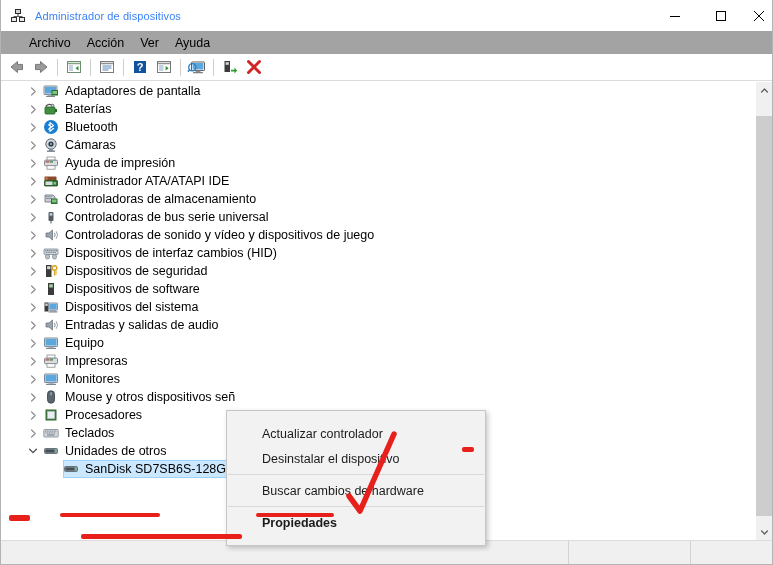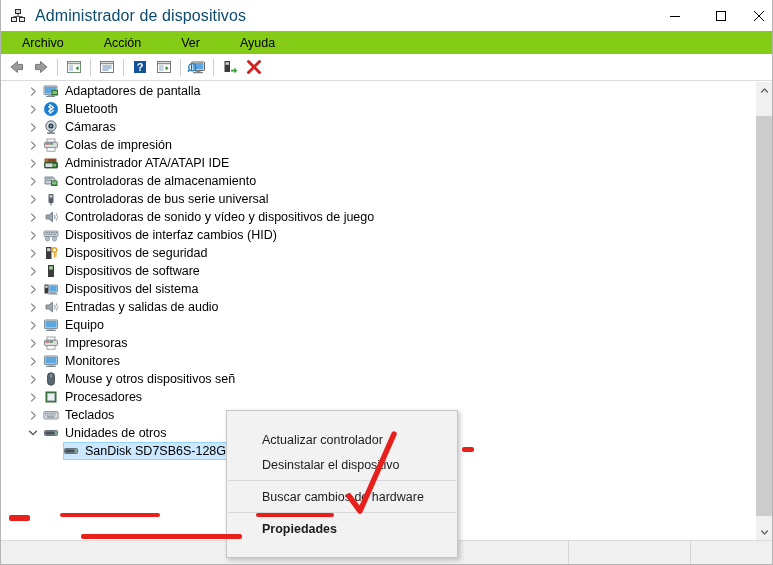--- a/index.html
+++ b/index.html
@@ -26,42 +26,41 @@
     width: 773px; height: 31px;
     background: #ffffff;
     display: flex; align-items: center;
   }
   #titlebar-icon {
     width: 16px; height: 16px;
     margin-left: 9px; margin-right: 9px;
     position: relative; flex: 0 0 auto;
   }
   #title-text {
-    font-size: 16px; color: #0c4a6e;
+    font-size: 11px; color: #3b82f6;
     letter-spacing: 0.1px;
     white-space: nowrap;
   }
   .winbtn {
     position: absolute; top: 0;
     width: 46px; height: 31px;
     display: flex; align-items: center; justify-content: center;
     color: #000;
   }
   #btn-min  { left: 651px; }
   #btn-max  { left: 697px; }
   #btn-close{ left: 743px; width: 30px; }
 
   
   #menubar {
     position: absolute; left: 0; top: 31px;
     width: 773px; height: 23px;
-    background: #84cc16;
+    background: #a3a3a3;
     display: flex; align-items: center;
-    padding-left: 13px;
-    gap: 24px;
+    padding-left: 20px;
   }
   .menuitem {
     font-size: 12.5px; color: #000;
     padding: 2px 8px;
     white-space: nowrap;
   }
 
   
   #toolbar {
     position: absolute; left: 0; top: 54px;
@@ -154,26 +153,26 @@
   }
   #statusbar .seg { height: 100%; }
   #sb1 { width: 568px; border-right: 1px solid #d4d4d4; }
   #sb2 { width: 122px; border-right: 1px solid #d4d4d4; }
   #sb3 { flex: 1; }
 
   
   #ctxmenu {
     position: absolute;
     left: 225px; top: 410px;
-    width: 232px;
+    width: 260px;
     background: #f2f2f2;
     border: 1px solid #c6c6c6;
     box-shadow: 2px 2px 5px rgba(0,0,0,0.22);
     z-index: 40;
-    padding: 16px 0;
+    padding: 10px 0;
   }
   .ctxitem {
     height: 25px;
     display: flex; align-items: center;
     padding-left: 35px;
     font-size: 12.5px;
     color: #1b1b1b;
     white-space: nowrap;
   }
   .ctxitem.bold { font-weight: bold; }
@@ -342,20 +341,36 @@
             <rect x="5" y="11.5" width="5" height="1.2" fill="#98a3ad"></rect>
             <rect x="3" y="12.7" width="9" height="1.2" rx="0.5" fill="#7b8892"></rect>
             <rect x="8.5" y="7" width="6.5" height="5.5" rx="0.6" fill="#2e6e2e"></rect>
             <rect x="9.5" y="8" width="4.5" height="3" fill="#7fc47f"></rect>
           </svg>
         </span>
         <span class="rowlabel">Adaptadores de pantalla</span>
       </div>
 
 
+      <div class="row">
+        <span class="chev">
+          <svg width="9" height="9" viewBox="0 0 9 9">
+              <path d="M2.6 1 L6.2 4.5 L2.6 8" fill="none" stroke="#8b8b8b" stroke-width="1.2" stroke-linecap="round" stroke-linejoin="round"></path>
+            </svg>
+        </span>
+        <span class="rowicon">
+          <svg width="16" height="16" viewBox="0 0 16 16">
+            <rect x="2" y="6" width="10" height="7" rx="1" fill="#3f8f3f" stroke="#2a6a2a" stroke-width="0.9"></rect>
+            <rect x="12" y="8" width="2" height="3" fill="#2a6a2a"></rect>
+            <path d="M3 6 C3 3.5, 7 2.5, 9 4.5" fill="none" stroke="#555" stroke-width="1.2"></path>
+            <circle cx="9.6" cy="4.6" r="1.4" fill="#c8ccd0" stroke="#555" stroke-width="0.8"></circle>
+          </svg>
+        </span>
+        <span class="rowlabel">Baterías</span>
+      </div>
 
       <div class="row">
         <span class="chev">
           <svg width="9" height="9" viewBox="0 0 9 9">
               <path d="M2.6 1 L6.2 4.5 L2.6 8" fill="none" stroke="#8b8b8b" stroke-width="1.2" stroke-linecap="round" stroke-linejoin="round"></path>
             </svg>
         </span>
         <span class="rowicon">
           <svg width="16" height="16" viewBox="0 0 16 16">
             <circle cx="8" cy="8" r="7" fill="#1a7fd4"></circle>
@@ -391,21 +406,21 @@
         </span>
         <span class="rowicon">
           <svg width="16" height="16" viewBox="0 0 16 16">
             <rect x="4" y="2" width="8" height="3.2" fill="#ffffff" stroke="#8a8a8a" stroke-width="0.8"></rect>
             <rect x="1.5" y="5.2" width="13" height="5.5" rx="1" fill="#d9dde1" stroke="#6f7d8a" stroke-width="0.9"></rect>
             <rect x="2.5" y="6.2" width="4" height="1.4" fill="#d04a4a"></rect>
             <rect x="7" y="6.2" width="3" height="1.4" fill="#3f8f3f"></rect>
             <rect x="4" y="10.7" width="8" height="3.5" fill="#ffffff" stroke="#8a8a8a" stroke-width="0.8"></rect>
           </svg>
         </span>
-        <span class="rowlabel">Colas de impresión</span>
+        <span class="rowlabel">Ayuda de impresión</span>
       </div>
 
 
       <div class="row">
         <span class="chev">
           <svg width="9" height="9" viewBox="0 0 9 9">
               <path d="M2.6 1 L6.2 4.5 L2.6 8" fill="none" stroke="#8b8b8b" stroke-width="1.2" stroke-linecap="round" stroke-linejoin="round"></path>
             </svg>
         </span>
         <span class="rowicon">

